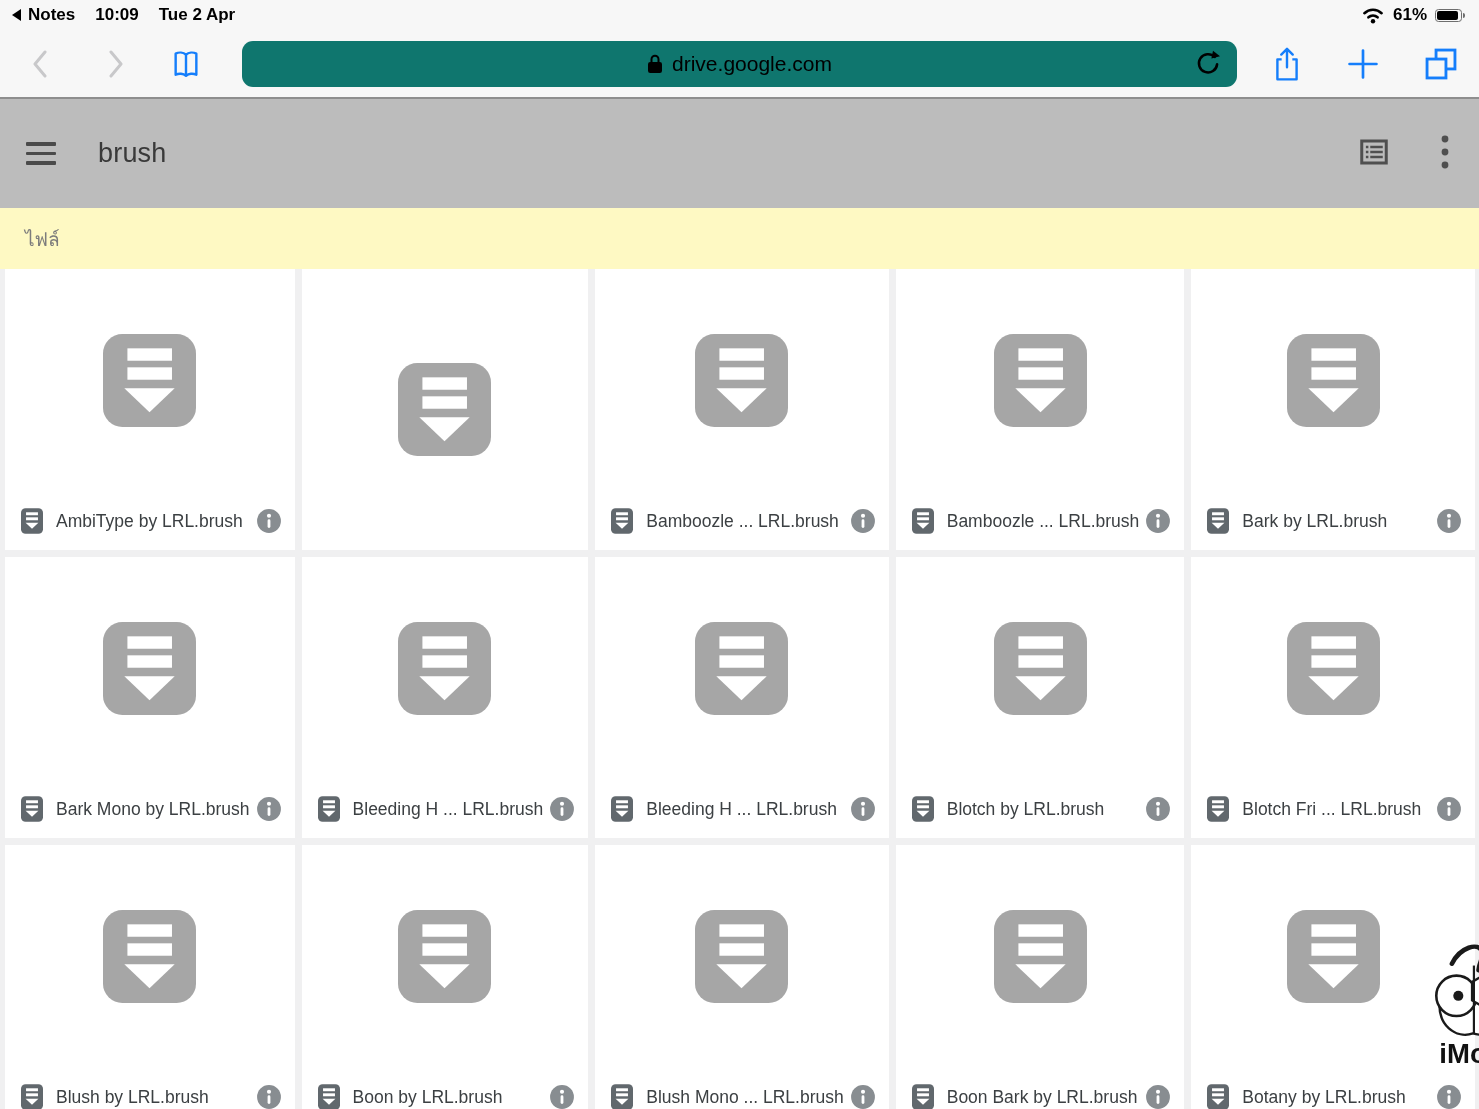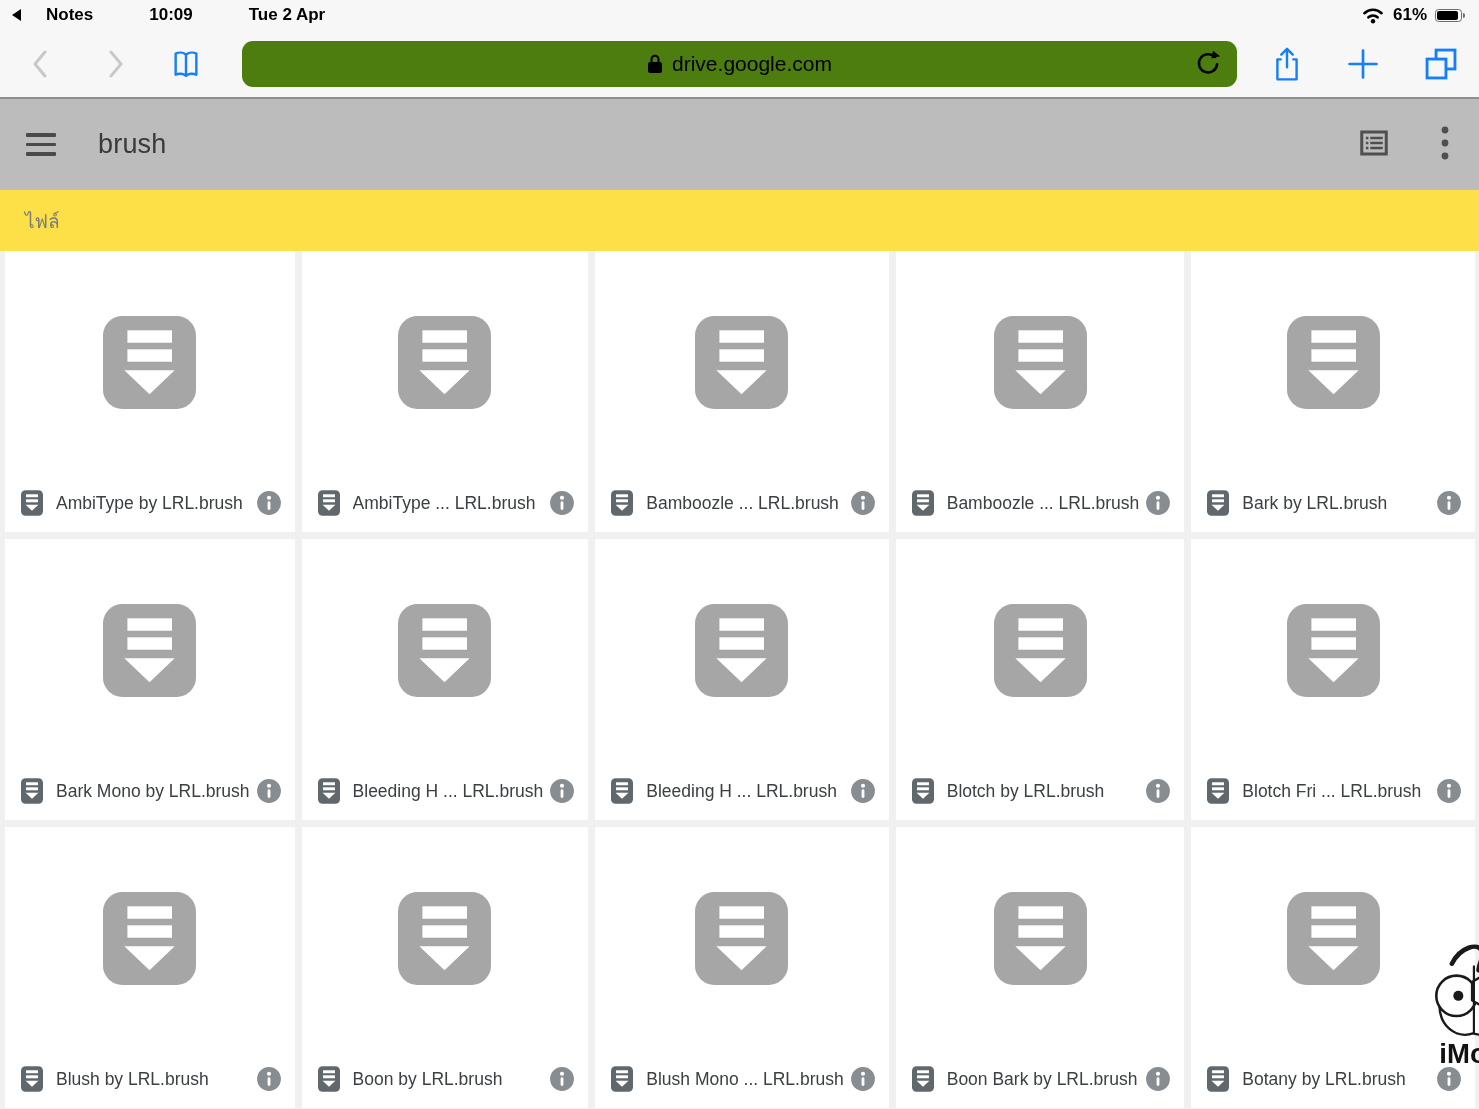--- a/index.html
+++ b/index.html
@@ -10,60 +10,60 @@
     background: #F0F0F1;
     position: relative;
   }
 
   
   .top-chrome { background: #F7F7F7; border-bottom: 2px solid #8E8E8E; }
   .status-bar {
     height: 30px; display: flex; align-items: center;
     padding: 0 14px 0 10px; font-size: 17px; font-weight: 700; color: #000;
   }
-  .status-left { display: flex; align-items: center; gap: 24px; }
+  .status-left { display: flex; align-items: center; gap: 6px; }
   .status-left .sep { width: 8px; }
   .status-right { margin-left: auto; display: flex; align-items: center; gap: 8px; }
   .battery { display: flex; align-items: center; gap: 1px; }
   .battery-body {
     width: 27px; height: 13px; border: 1px solid #6e6e6e; border-radius: 3.5px;
     padding: 1px; display: flex;
   }
   .battery-fill { width: 91%; background: #000; border-radius: 2px; }
   .battery-tip { width: 2px; height: 5px; background: #6e6e6e; border-radius: 0 2px 2px 0; }
 
   .safari-toolbar {
     height: 67px; display: flex; align-items: center; padding: 0 20px;
   }
   .nav-btn { width: 40px; display: flex; justify-content: center; align-items: center; }
   .nav-btn svg { display: block; }
   .bookmarks-btn { margin: 0 36px 0 30px; }
   .url-field {
-    flex: 1; height: 46px; background: #4d7c0f; border-radius: 11px;
+    flex: 1; height: 46px; background: #0f766e; border-radius: 11px;
     display: flex; align-items: center; position: relative; margin-right: 34px;
   }
   .url-center {
     margin: 0 auto; display: flex; align-items: center; gap: 9px;
     font-size: 21px; color: #000;
   }
   .reload-btn { position: absolute; right: 14px; top: 8px; }
   .tb-action { margin-left: 43px; display: flex; align-items: center; }
 
   
   .drive-header {
-    height: 91px; background: #BCBCBC; display: flex; align-items: center;
+    height: 109px; background: #BCBCBC; display: flex; align-items: center;
     padding: 0 30px 0 26px;
   }
   .hamburger { width: 30px; display: flex; flex-direction: column; gap: 6px; cursor: pointer; }
   .hamburger span { height: 3.5px; background: #4A4A4A; border-radius: 1px; }
   .drive-title { font-size: 27px; color: #3A3A3A; margin-left: 42px; letter-spacing: 0.2px; }
   .header-actions { margin-left: auto; display: flex; align-items: center; gap: 52px; }
 
   
-  .files-label-row { height: 61px; background: #fde047; display: flex; align-items: center; padding: 0 25px; }
+  .files-label-row { height: 61px; background: #fef9c3; display: flex; align-items: center; padding: 0 25px; }
   .files-label { color: #7C7C7C; font-size: 19px; }
 
   .file-grid {
     display: grid; grid-template-columns: repeat(5, 1fr);
     grid-auto-rows: 281px; gap: 7px; padding: 0 4px 0 5px;
   }
   .card { background: #FFFFFF; display: flex; flex-direction: column; }
   .card-preview { flex: 1; display: flex; align-items: center; justify-content: center; }
   .card-footer { height: 58px; display: flex; align-items: center; padding: 0 13px 0 16px; }
   .file-name {
@@ -218,34 +218,20 @@
 
   <div class="card">
     <div class="card-preview">
       <svg width="93" height="93" viewBox="0 0 24 24">
         <rect x="0" y="0" width="24" height="24" rx="5" fill="#A6A6A6"></rect>
         <rect x="6.3" y="3.7" width="11.5" height="3.2" fill="#fff"></rect>
         <rect x="6.3" y="8.6" width="11.5" height="3.2" fill="#fff"></rect>
         <polygon points="5.5,14.0 18.5,14.0 12,20.2" fill="#fff"></polygon>
       </svg>
     </div>
-    <div class="card-footer">
-      <svg width="22" height="26" viewBox="0 0 24 28">
-        <rect x="0" y="0" width="24" height="28" rx="5" fill="#61686D"></rect>
-        <rect x="5.5" y="4.5" width="13" height="3.2" fill="#fff"></rect>
-        <rect x="5.5" y="10" width="13" height="3.2" fill="#fff"></rect>
-        <polygon points="5,15.8 19,15.8 12,22.4" fill="#fff"></polygon>
-      </svg>
-      <span class="file-name">AmbiType ... LRL.brush</span>
-      <svg width="26" height="26" viewBox="0 0 24 24">
-        <circle cx="12" cy="12" r="11" fill="#888D91"></circle>
-        <circle cx="12" cy="7.2" r="1.9" fill="#fff"></circle>
-        <rect x="10.7" y="10.4" width="2.6" height="8" rx="1.3" fill="#fff"></rect>
-      </svg>
-    </div>
   </div>
 
   <div class="card">
     <div class="card-preview">
       <svg width="93" height="93" viewBox="0 0 24 24">
         <rect x="0" y="0" width="24" height="24" rx="5" fill="#A6A6A6"></rect>
         <rect x="6.3" y="3.7" width="11.5" height="3.2" fill="#fff"></rect>
         <rect x="6.3" y="8.6" width="11.5" height="3.2" fill="#fff"></rect>
         <polygon points="5.5,14.0 18.5,14.0 12,20.2" fill="#fff"></polygon>
       </svg>

